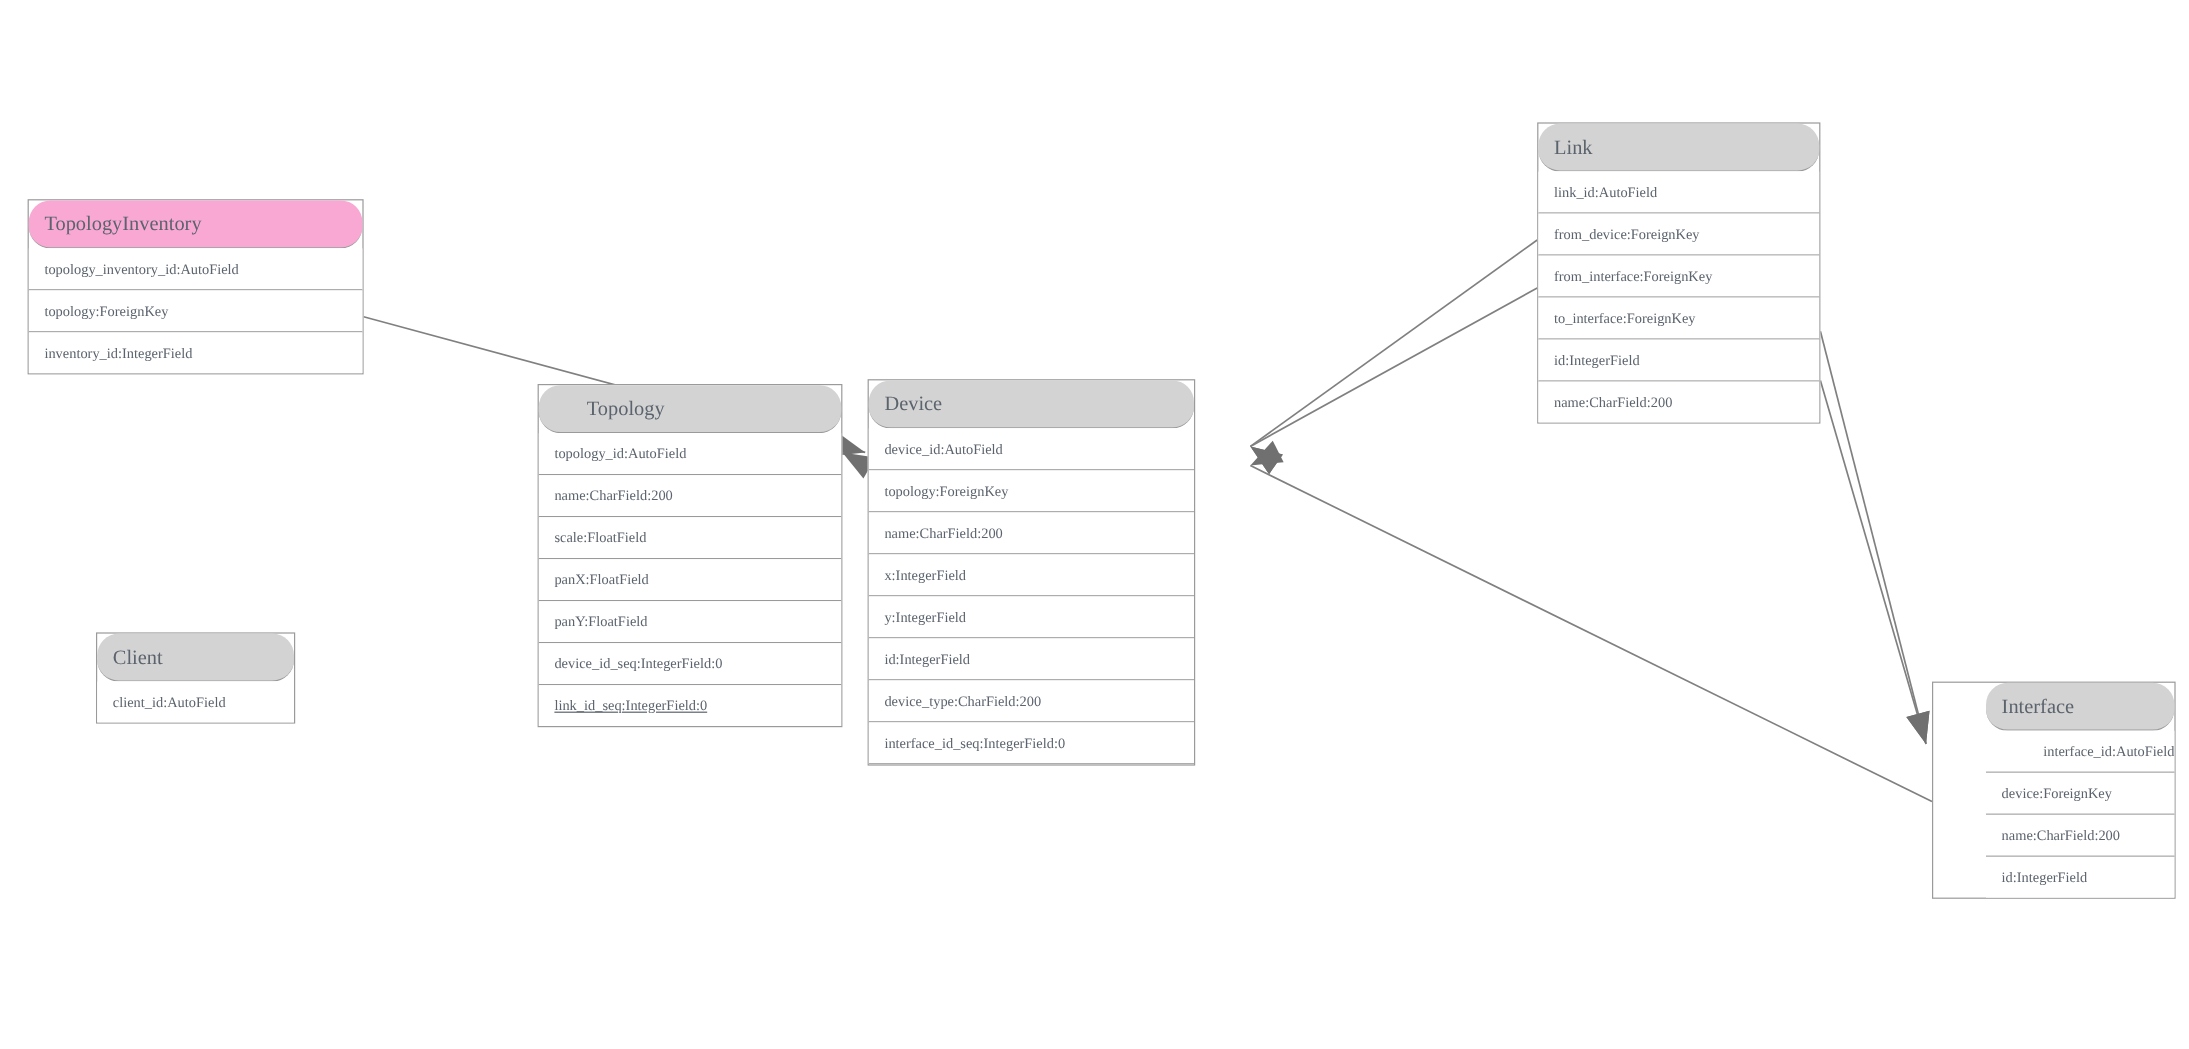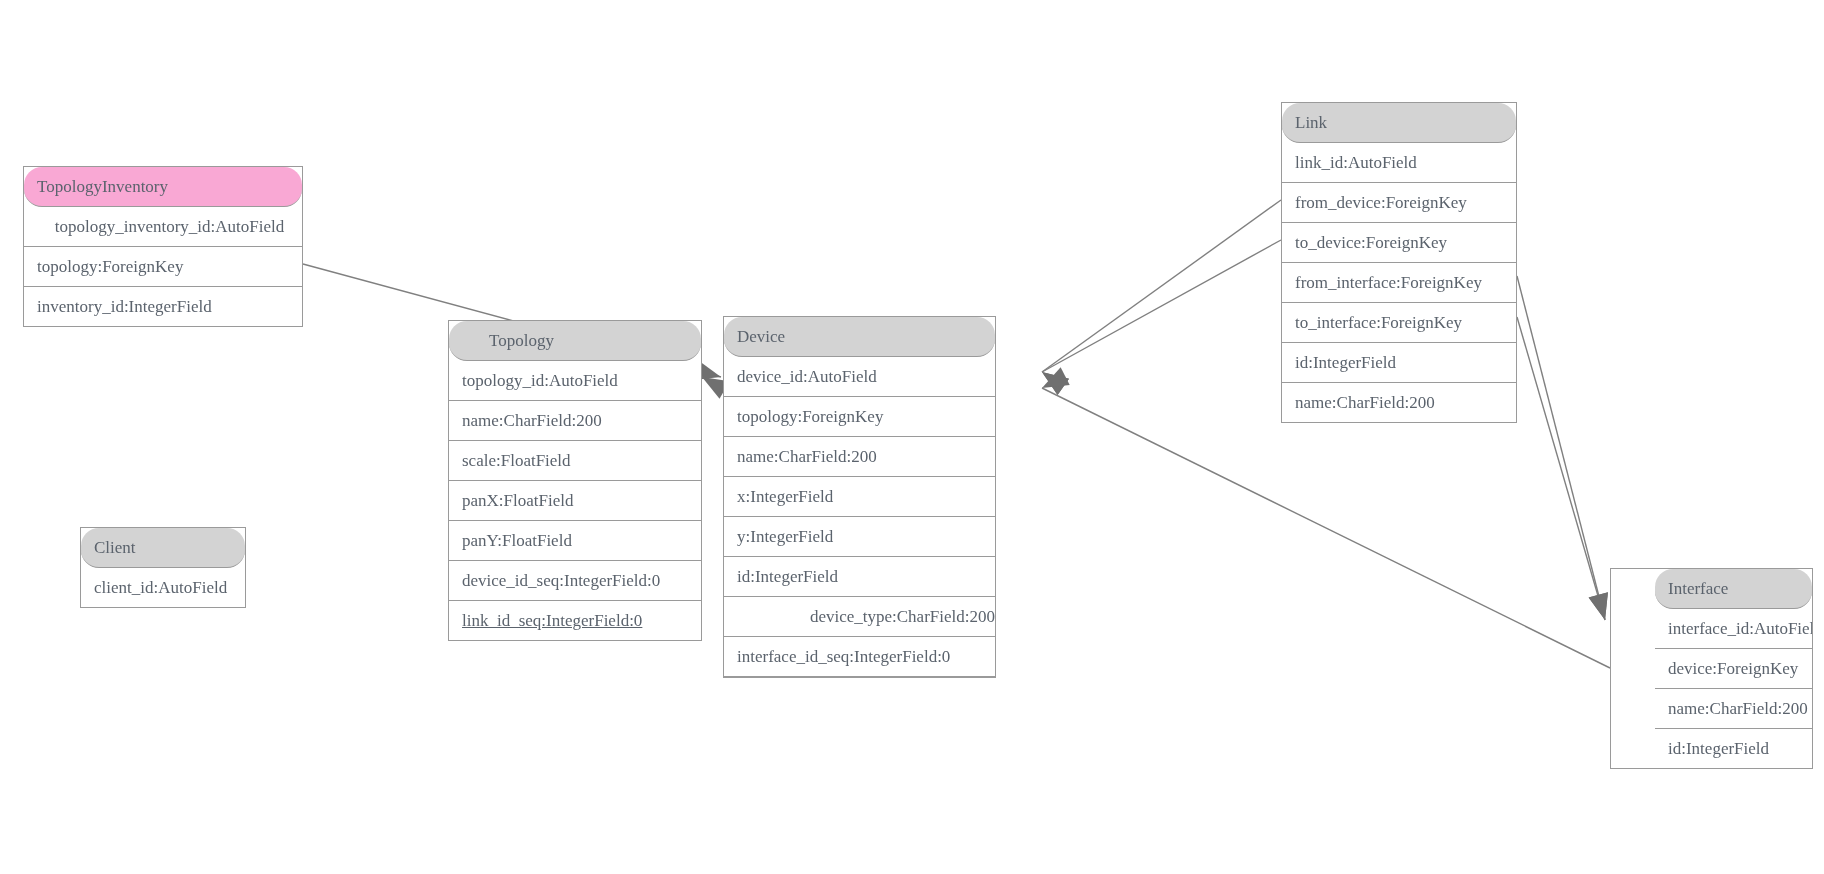--- a/index.html
+++ b/index.html
@@ -43,21 +43,21 @@
     padding: 11px 0 11px 13px;
     white-space: nowrap;
     overflow: hidden;
     border-radius: 18px;
   }
   .entity-row {
     box-sizing: border-box;
     background: #ffffff;
     border-bottom: 1px solid #9a9a9a;
     color: #5b636d;
-    font-size: 17px;
+    font-size: 12px;
     line-height: 1;
     padding: 11px 0 11px 13px;
     white-space: nowrap;
     overflow: hidden;
   }
   .entity-row.last {
     border-bottom: none;
   }
 </style>
 </head>
@@ -91,21 +91,21 @@
         <polygon points="0,0 -26,-10 -26,10" fill="#707070" transform="translate(1605,620) rotate(75)"></polygon>
       </g>
       <g>
         <line x1="1517" y1="317" x2="1605" y2="620" stroke="#808080" stroke-width="1.4"></line>
         <polygon points="0,0 -26,-10 -26,10" fill="#707070" transform="translate(1605,620) rotate(75)"></polygon>
       </g>
     </svg>
 
 <div class="entity" style="left: 23px; top: 166px; width: 280px; border-color: rgb(154, 154, 154);">
       <div class="entity-header" style="background: #f9a8d4; border-bottom-color: rgb(154, 154, 154); color: rgb(91, 99, 109);">TopologyInventory</div>
-      <div class="entity-row" style="border-bottom-color: rgb(154, 154, 154); color: rgb(91, 99, 109); text-align: center;">topology_inventory_id:AutoField</div>
+      <div class="entity-row" style="border-bottom-color: rgb(154, 154, 154); color: rgb(91, 99, 109);">topology_inventory_id:AutoField</div>
       <div class="entity-row" style="border-bottom-color: rgb(154, 154, 154); color: rgb(91, 99, 109);">topology:ForeignKey</div>
       <div class="entity-row last" style="border-bottom-color: rgb(154, 154, 154); color: rgb(91, 99, 109);">inventory_id:IntegerField</div>
     </div>
     <div class="entity" style="left: 448px; top: 320px; width: 254px; border-color: rgb(154, 154, 154);">
       <div class="entity-header" style="background: rgb(211, 211, 211); border-bottom-color: rgb(154, 154, 154); color: rgb(91, 99, 109); padding-left: 40px;">Topology</div>
       <div class="entity-row" style="border-bottom-color: rgb(154, 154, 154); color: rgb(91, 99, 109);">topology_id:AutoField</div>
       <div class="entity-row" style="border-bottom-color: rgb(154, 154, 154); color: rgb(91, 99, 109);">name:CharField:200</div>
       <div class="entity-row" style="border-bottom-color: rgb(154, 154, 154); color: rgb(91, 99, 109);">scale:FloatField</div>
       <div class="entity-row" style="border-bottom-color: rgb(154, 154, 154); color: rgb(91, 99, 109);">panX:FloatField</div>
       <div class="entity-row" style="border-bottom-color: rgb(154, 154, 154); color: rgb(91, 99, 109);">panY:FloatField</div>
@@ -117,28 +117,27 @@
       <div class="entity-row last" style="border-bottom-color: rgb(154, 154, 154); color: rgb(91, 99, 109);">client_id:AutoField</div>
     </div>
     <div class="entity" style="left: 723px; top: 316px; width: 273px; border-color: rgb(154, 154, 154);">
       <div class="entity-header" style="background: rgb(211, 211, 211); border-bottom-color: rgb(154, 154, 154); color: rgb(91, 99, 109);">Device</div>
       <div class="entity-row" style="border-bottom-color: rgb(154, 154, 154); color: rgb(91, 99, 109);">device_id:AutoField</div>
       <div class="entity-row" style="border-bottom-color: rgb(154, 154, 154); color: rgb(91, 99, 109);">topology:ForeignKey</div>
       <div class="entity-row" style="border-bottom-color: rgb(154, 154, 154); color: rgb(91, 99, 109);">name:CharField:200</div>
       <div class="entity-row" style="border-bottom-color: rgb(154, 154, 154); color: rgb(91, 99, 109);">x:IntegerField</div>
       <div class="entity-row" style="border-bottom-color: rgb(154, 154, 154); color: rgb(91, 99, 109);">y:IntegerField</div>
       <div class="entity-row" style="border-bottom-color: rgb(154, 154, 154); color: rgb(91, 99, 109);">id:IntegerField</div>
-      <div class="entity-row" style="border-bottom-color: rgb(154, 154, 154); color: rgb(91, 99, 109); text-align: right;">device_type:CharField:200</div>
+      <div class="entity-row" style="border-bottom-color: rgb(154, 154, 154); color: rgb(91, 99, 109);">device_type:CharField:200</div>
       <div class="entity-row" style="border-bottom-color: rgb(154, 154, 154); color: rgb(91, 99, 109);">interface_id_seq:IntegerField:0</div>
     </div>
     <div class="entity" style="left: 1281px; top: 102px; width: 236px; border-color: rgb(154, 154, 154);">
       <div class="entity-header" style="background: rgb(211, 211, 211); border-bottom-color: rgb(154, 154, 154); color: rgb(91, 99, 109);">Link</div>
       <div class="entity-row" style="border-bottom-color: rgb(154, 154, 154); color: rgb(91, 99, 109);">link_id:AutoField</div>
       <div class="entity-row" style="border-bottom-color: rgb(154, 154, 154); color: rgb(91, 99, 109);">from_device:ForeignKey</div>
-      <div class="entity-row" style="border-bottom-color: rgb(154, 154, 154); color: rgb(91, 99, 109);">to_device:ForeignKey</div>
       <div class="entity-row" style="border-bottom-color: rgb(154, 154, 154); color: rgb(91, 99, 109);">from_interface:ForeignKey</div>
       <div class="entity-row" style="border-bottom-color: rgb(154, 154, 154); color: rgb(91, 99, 109);">to_interface:ForeignKey</div>
       <div class="entity-row" style="border-bottom-color: rgb(154, 154, 154); color: rgb(91, 99, 109);">id:IntegerField</div>
       <div class="entity-row last" style="border-bottom-color: rgb(154, 154, 154); color: rgb(91, 99, 109);">name:CharField:200</div>
     </div>
     <div class="entity" style="left: 1610px; top: 568px; width: 203px; border-color: rgb(154, 154, 154); padding-left: 44px;">
       <div class="entity-header" style="background: rgb(211, 211, 211); border-bottom-color: rgb(154, 154, 154); color: rgb(91, 99, 109);">Interface</div>
       <div class="entity-row" style="border-bottom-color: rgb(154, 154, 154); color: rgb(91, 99, 109); text-align: right;">interface_id:AutoField</div>
       <div class="entity-row" style="border-bottom-color: rgb(154, 154, 154); color: rgb(91, 99, 109);">device:ForeignKey</div>
       <div class="entity-row" style="border-bottom-color: rgb(154, 154, 154); color: rgb(91, 99, 109);">name:CharField:200</div>

